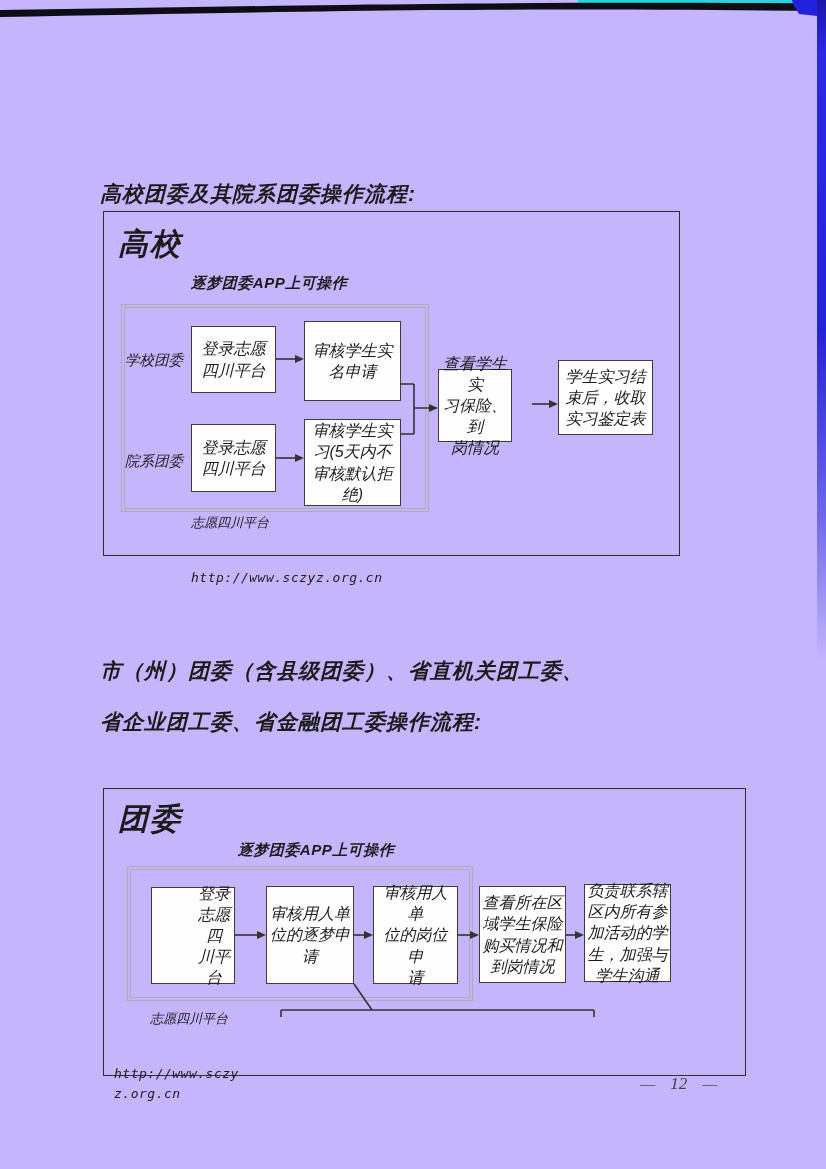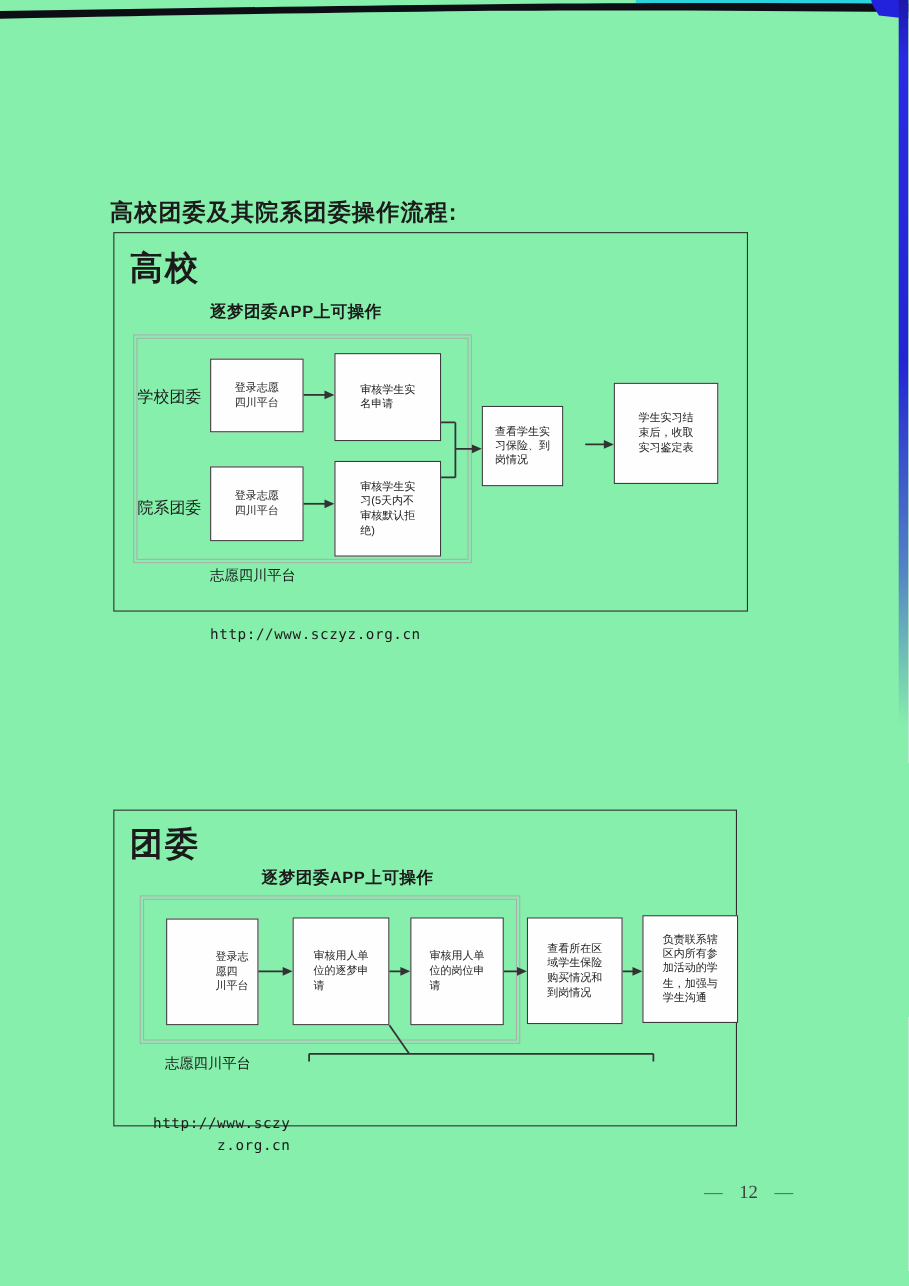--- a/index.html
+++ b/index.html
@@ -1,41 +1,42 @@
 <!DOCTYPE html>
 <html><head>
 <meta charset="utf-8">
 <style>
   html,body{margin:0;padding:0;background:#e8e8e8;}
   .page{
     position:relative;width:826px;height:1169px;margin:0 auto;
-    background:#86efac;overflow:hidden;
+    background:#c4b5fd;overflow:hidden;
     font-family:"Liberation Sans","DejaVu Sans",sans-serif;
     color:#1b1b1b;
+    font-style:italic;
   }
   
   .top-band{position:absolute;left:0;top:0;width:826px;height:22px;}
   .right-stripe{
     position:absolute;right:0;top:0;width:9px;height:660px;
     background:linear-gradient(180deg,#1c16a8 0%,#2a2ae4 8%,#2424d4 50%,rgba(40,40,215,.55) 78%,rgba(40,40,215,0) 100%);
   }
   
   .sec-title{
     position:absolute;left:100px;font-size:21px;font-weight:bold;
     letter-spacing:1px;line-height:51px;white-space:pre-line;
   }
   
   .chart{position:absolute;border:1.6px solid #2f2f2f;background:transparent;box-sizing:border-box;}
   .chart-label{position:absolute;font-size:30px;font-weight:bold;letter-spacing:2px;text-align:center;}
   .app-caption{position:absolute;font-size:15px;font-weight:bold;text-align:center;width:250px;letter-spacing:.5px;}
   .grey-box{position:absolute;border:4px double #adadad;box-sizing:border-box;}
   .flowbox{
     position:absolute;border:1.5px solid #3c3c3c;background:#fefefe;
-    display:flex;align-items:center;justify-content:center;text-align:left;
-    white-space:pre-line;font-size:10px;line-height:1.32;box-sizing:border-box;padding:2px;
+    display:flex;align-items:center;justify-content:center;text-align:center;
+    white-space:pre-line;font-size:16px;line-height:1.32;box-sizing:border-box;padding:2px;
   }
   .row-label{position:absolute;font-size:14.5px;}
   .platform-text{position:absolute;font-size:13px;line-height:1.5;}
   .url-text{font-family:"DejaVu Sans Mono","Liberation Mono",monospace;font-size:13px;letter-spacing:.5px;white-space:pre-line;margin-top:36px;}
   .note-text{
     position:absolute;font-size:12.5px;line-height:1.5;white-space:pre-line;letter-spacing:.2px;
   }
   .connectors{position:absolute;left:0;top:0;pointer-events:none;}
   .connectors path,.connectors line{stroke:#333;stroke-width:1.6;fill:none;}
   .connectors polygon{fill:#333;}
@@ -76,21 +77,21 @@
 名申请</div>
     <div class="flowbox" style="left:87px;top:212px;width:85px;height:68px;">登录志愿
 四川平台</div>
     <div class="flowbox" style="left:200px;top:207px;width:97px;height:87px;">审核学生实
 习(5天内不
 审核默认拒
 绝)</div>
     <div class="flowbox" style="left:334px;top:157px;width:74px;height:73px;">查看学生实
 习保险、到
 岗情况</div>
-    <div class="flowbox" style="left:454px;top:136px;width:95px;height:92px;">学生实习结
+    <div class="flowbox" style="left:454px;top:148px;width:95px;height:75px;">学生实习结
 束后，收取
 实习鉴定表</div>
 
     <div class="platform-text" style="left:87px;top:301px;">志愿四川平台</div>
     <div class="platform-text url-text" style="left:87px;top:320px;">http://www.sczyz.org.cn</div>
 
     <svg class="connectors" width="577" height="345" viewBox="0 0 577 345">
       <g>
           <line x1="172" y1="147" x2="196" y2="147"></line>
           <polygon points="200,147 191,143 191,151"></polygon>
@@ -103,22 +104,24 @@
         <path d="M297,172 h13 M297,222 h13 M310,172 v50 M310,196 h16"></path>
         <polygon points="334,196 325,192 325,200"></polygon>
       </g>
       <g>
           <line x1="428" y1="192" x2="450" y2="192"></line>
           <polygon points="454,192 445,188 445,196"></polygon>
         </g>
     </svg>
   </div>
 
+  <div class="sec-title" style="top:645px;">市（州）团委（含县级团委）、省直机关团工委、
+省企业团工委、省金融团工委操作流程:</div>
 
-  <div class="chart" style="left:103px;top:736px;width:567px;height:288px;">
+  <div class="chart" style="left:103px;top:788px;width:643px;height:288px;">
 
     <div class="chart-label" style="left:14px;top:10px;">团委</div>
     <div class="app-caption" style="left:87px;top:52px;">逐梦团委APP上可操作</div>
 
     <div class="grey-box" style="left:23px;top:77px;width:346px;height:135px;"></div>
 
     <div class="flowbox" style="left:47px;top:98px;width:84px;height:97px;padding-left:44px;">登录志愿四
 川平台</div>
     <div class="flowbox" style="left:162px;top:97px;width:88px;height:98px;">审核用人单
 位的逐梦申
@@ -130,21 +133,21 @@
 域学生保险
 购买情况和
 到岗情况</div>
     <div class="flowbox" style="left:480px;top:95px;width:87px;height:98px;">负责联系辖
 区内所有参
 加活动的学
 生，加强与
 学生沟通</div>
 
     <div class="platform-text" style="left:10px;top:220px;width:150px;text-align:center;">志愿四川平台</div>
-    <div class="platform-text url-text" style="left:10px;top:239px;width:150px;text-align:right;">http://www.sczy
+    <div class="platform-text url-text" style="left:10px;top:239px;width:150px;text-align:left;">http://www.sczy
 z.org.cn</div>
 
 
     <svg class="connectors" width="587" height="288" viewBox="0 0 587 288">
       <g>
           <line x1="131" y1="146" x2="158" y2="146"></line>
           <polygon points="162,146 153,142 153,150"></polygon>
         </g>
       <g>
           <line x1="250" y1="146" x2="265" y2="146"></line>

